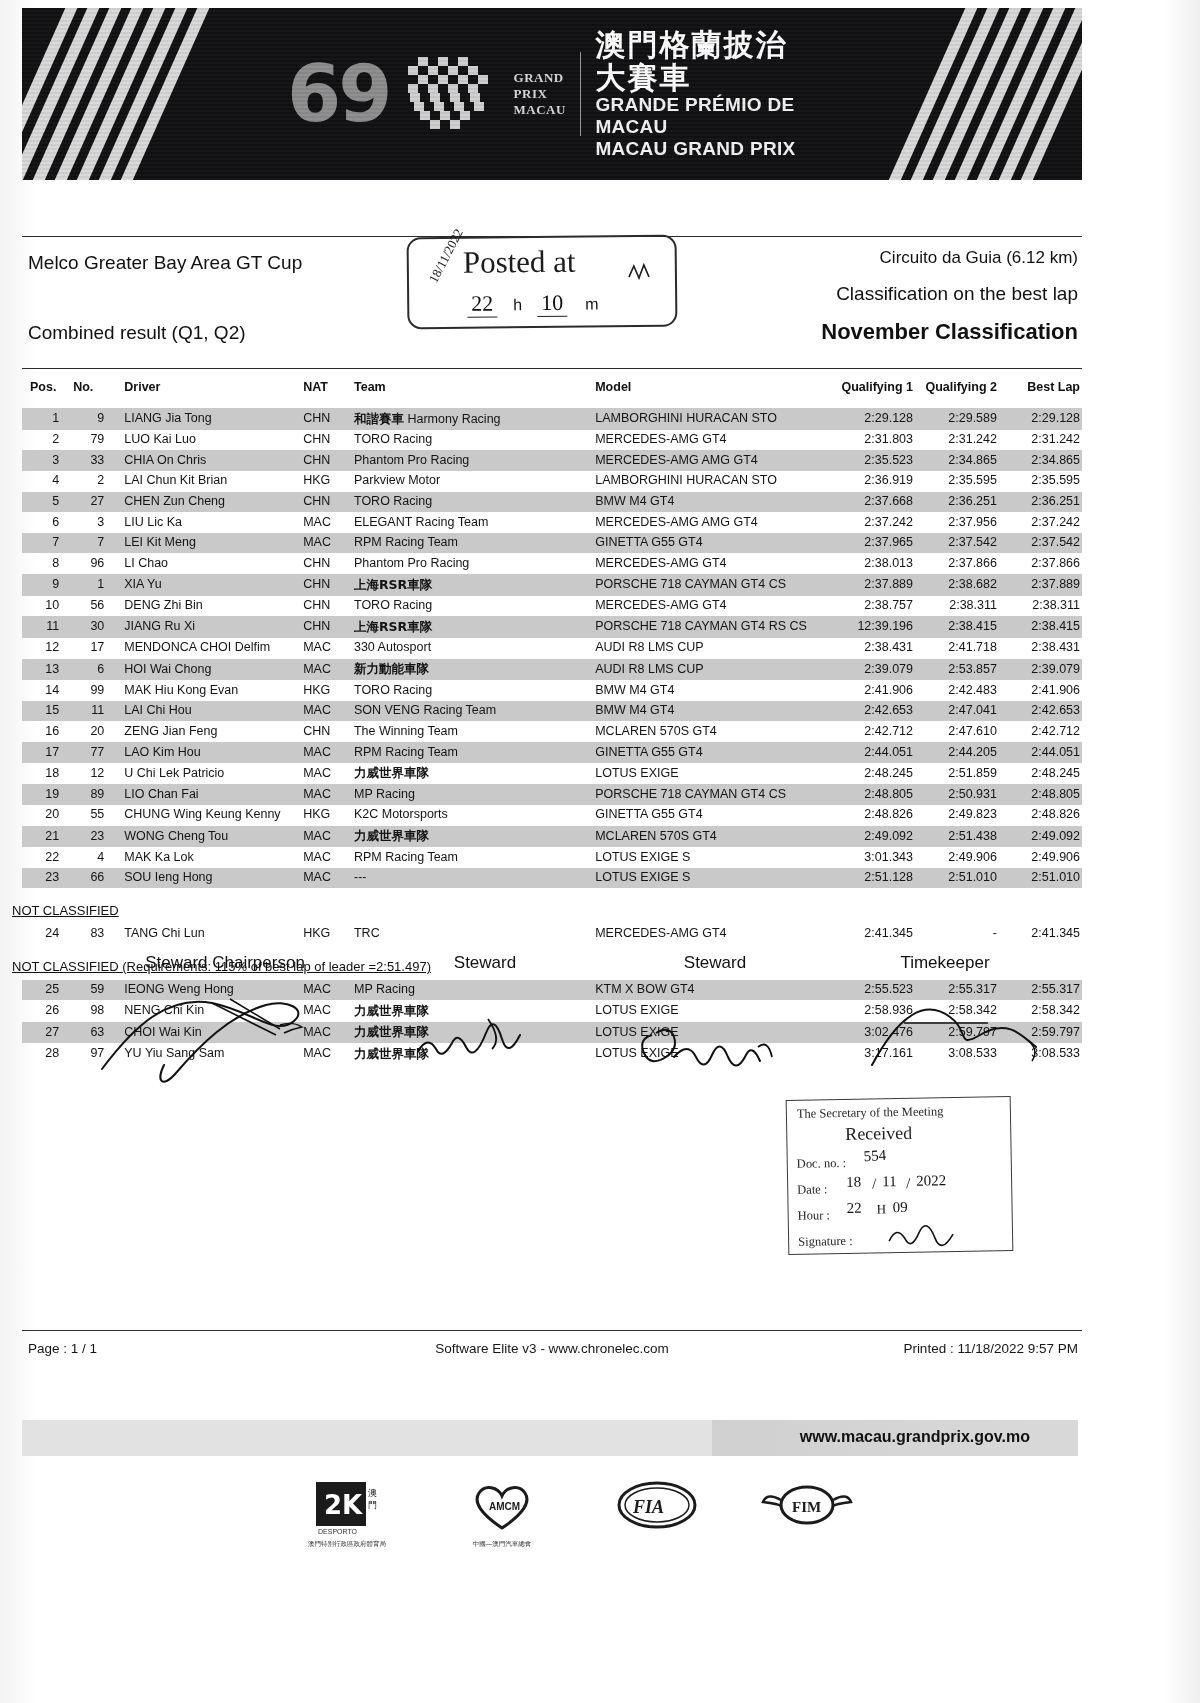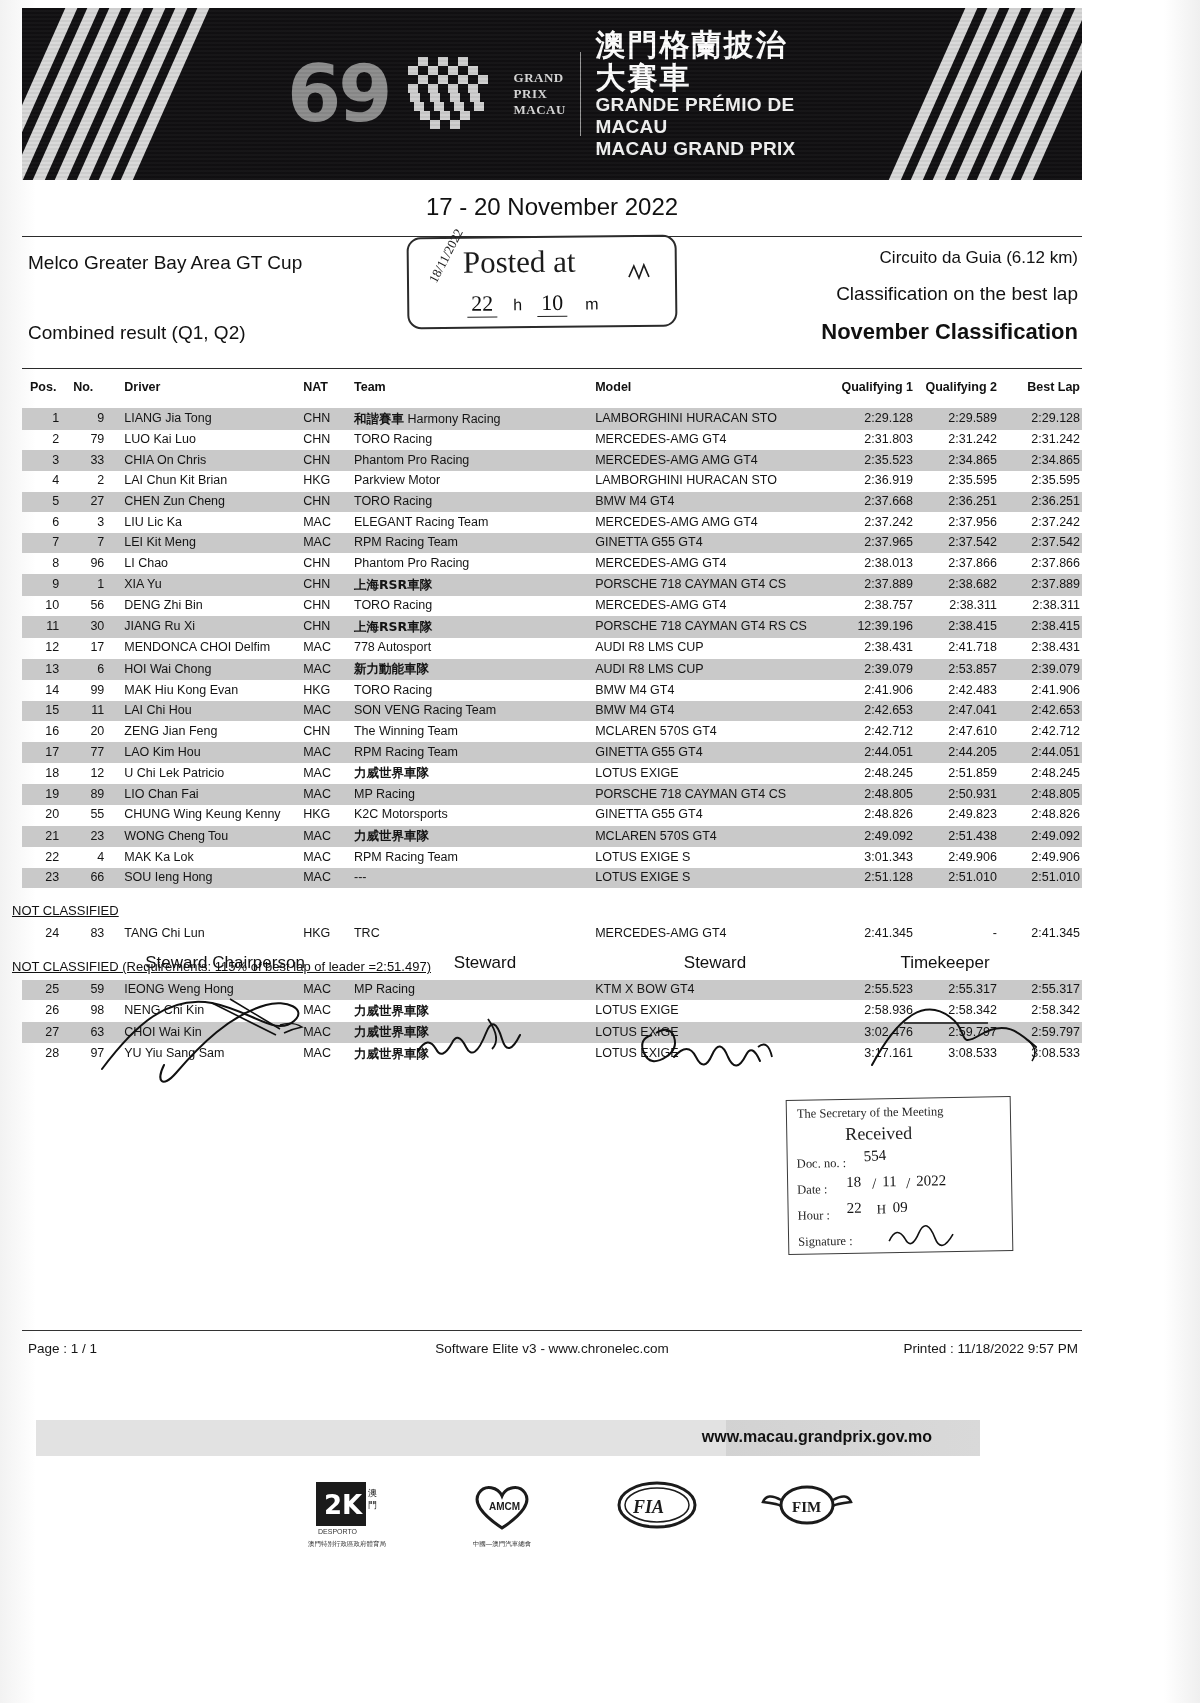--- a/index.html
+++ b/index.html
@@ -161,21 +161,21 @@
 
   
   .foot-rule { position:absolute; left:0; top:1322px; width:1060px; height:1px; background:#333; }
   .footer { position:absolute; left:0; top:1333px; width:1060px; font-size:13.5px; color:#161616; }
   .footer .fl { position:absolute; left:6px; }
   .footer .fc { position:absolute; left:0; width:1060px; text-align:center; }
   .footer .fr { position:absolute; right:4px; }
 
   
   .botbar {
-    position:absolute; left:36px; top:1420px; width:944px; height:36px;
+    position:absolute; left:22px; top:1420px; width:1056px; height:36px;
     background:linear-gradient(90deg,#d7d7d7 0%,#cfcfcf 60%,#d9d9d9 100%);
   }
   .botbar .url {
     position:absolute; right:48px; top:8px;
     font-size:16px; font-weight:700; color:#111;
   }
   .botbar::before{
     content:""; position:absolute; left:0; top:0; width:690px; height:36px;
     background:#e2e2e2;
   }
@@ -241,21 +241,20 @@
       <div class="vrule"></div>
 
       <div>
         <div class="cn-title">澳門格蘭披治大賽車</div>
         <div class="pt-title">GRANDE PRÉMIO DE MACAU</div>
         <div class="en-title">MACAU GRAND PRIX</div>
       </div>
     </div>
   </div>
 
-  <div class="datebar">17 - 20 November 2022</div>
   <div class="hrule" style="top:228px"></div>
 
   <div class="meta">
     <div class="left">
       <div class="m-line t1">Melco Greater Bay Area GT Cup</div>
       <div class="m-line t2">Combined result (Q1, Q2)</div>
     </div>
 
     <div class="stamp">
       <div class="scrawl-date">18/11/2022</div>
@@ -418,21 +417,21 @@
               <td class="c-model">PORSCHE 718 CAYMAN GT4 RS CS</td>
               <td class="c-q1">12:39.196</td>
               <td class="c-q2">2:38.415</td>
               <td class="c-best">2:38.415</td>
             </tr>
             <tr>
               <td class="c-pos">12</td>
               <td class="c-no">17</td>
               <td class="c-driver">MENDONCA CHOI Delfim</td>
               <td class="c-nat">MAC</td>
-              <td class="c-team"><span>778 Autosport</span></td>
+              <td class="c-team"><span>330 Autosport</span></td>
               <td class="c-model">AUDI R8 LMS CUP</td>
               <td class="c-q1">2:38.431</td>
               <td class="c-q2">2:41.718</td>
               <td class="c-best">2:38.431</td>
             </tr>
             <tr class="alt">
               <td class="c-pos">13</td>
               <td class="c-no">6</td>
               <td class="c-driver">HOI Wai Chong</td>
               <td class="c-nat">MAC</td>

